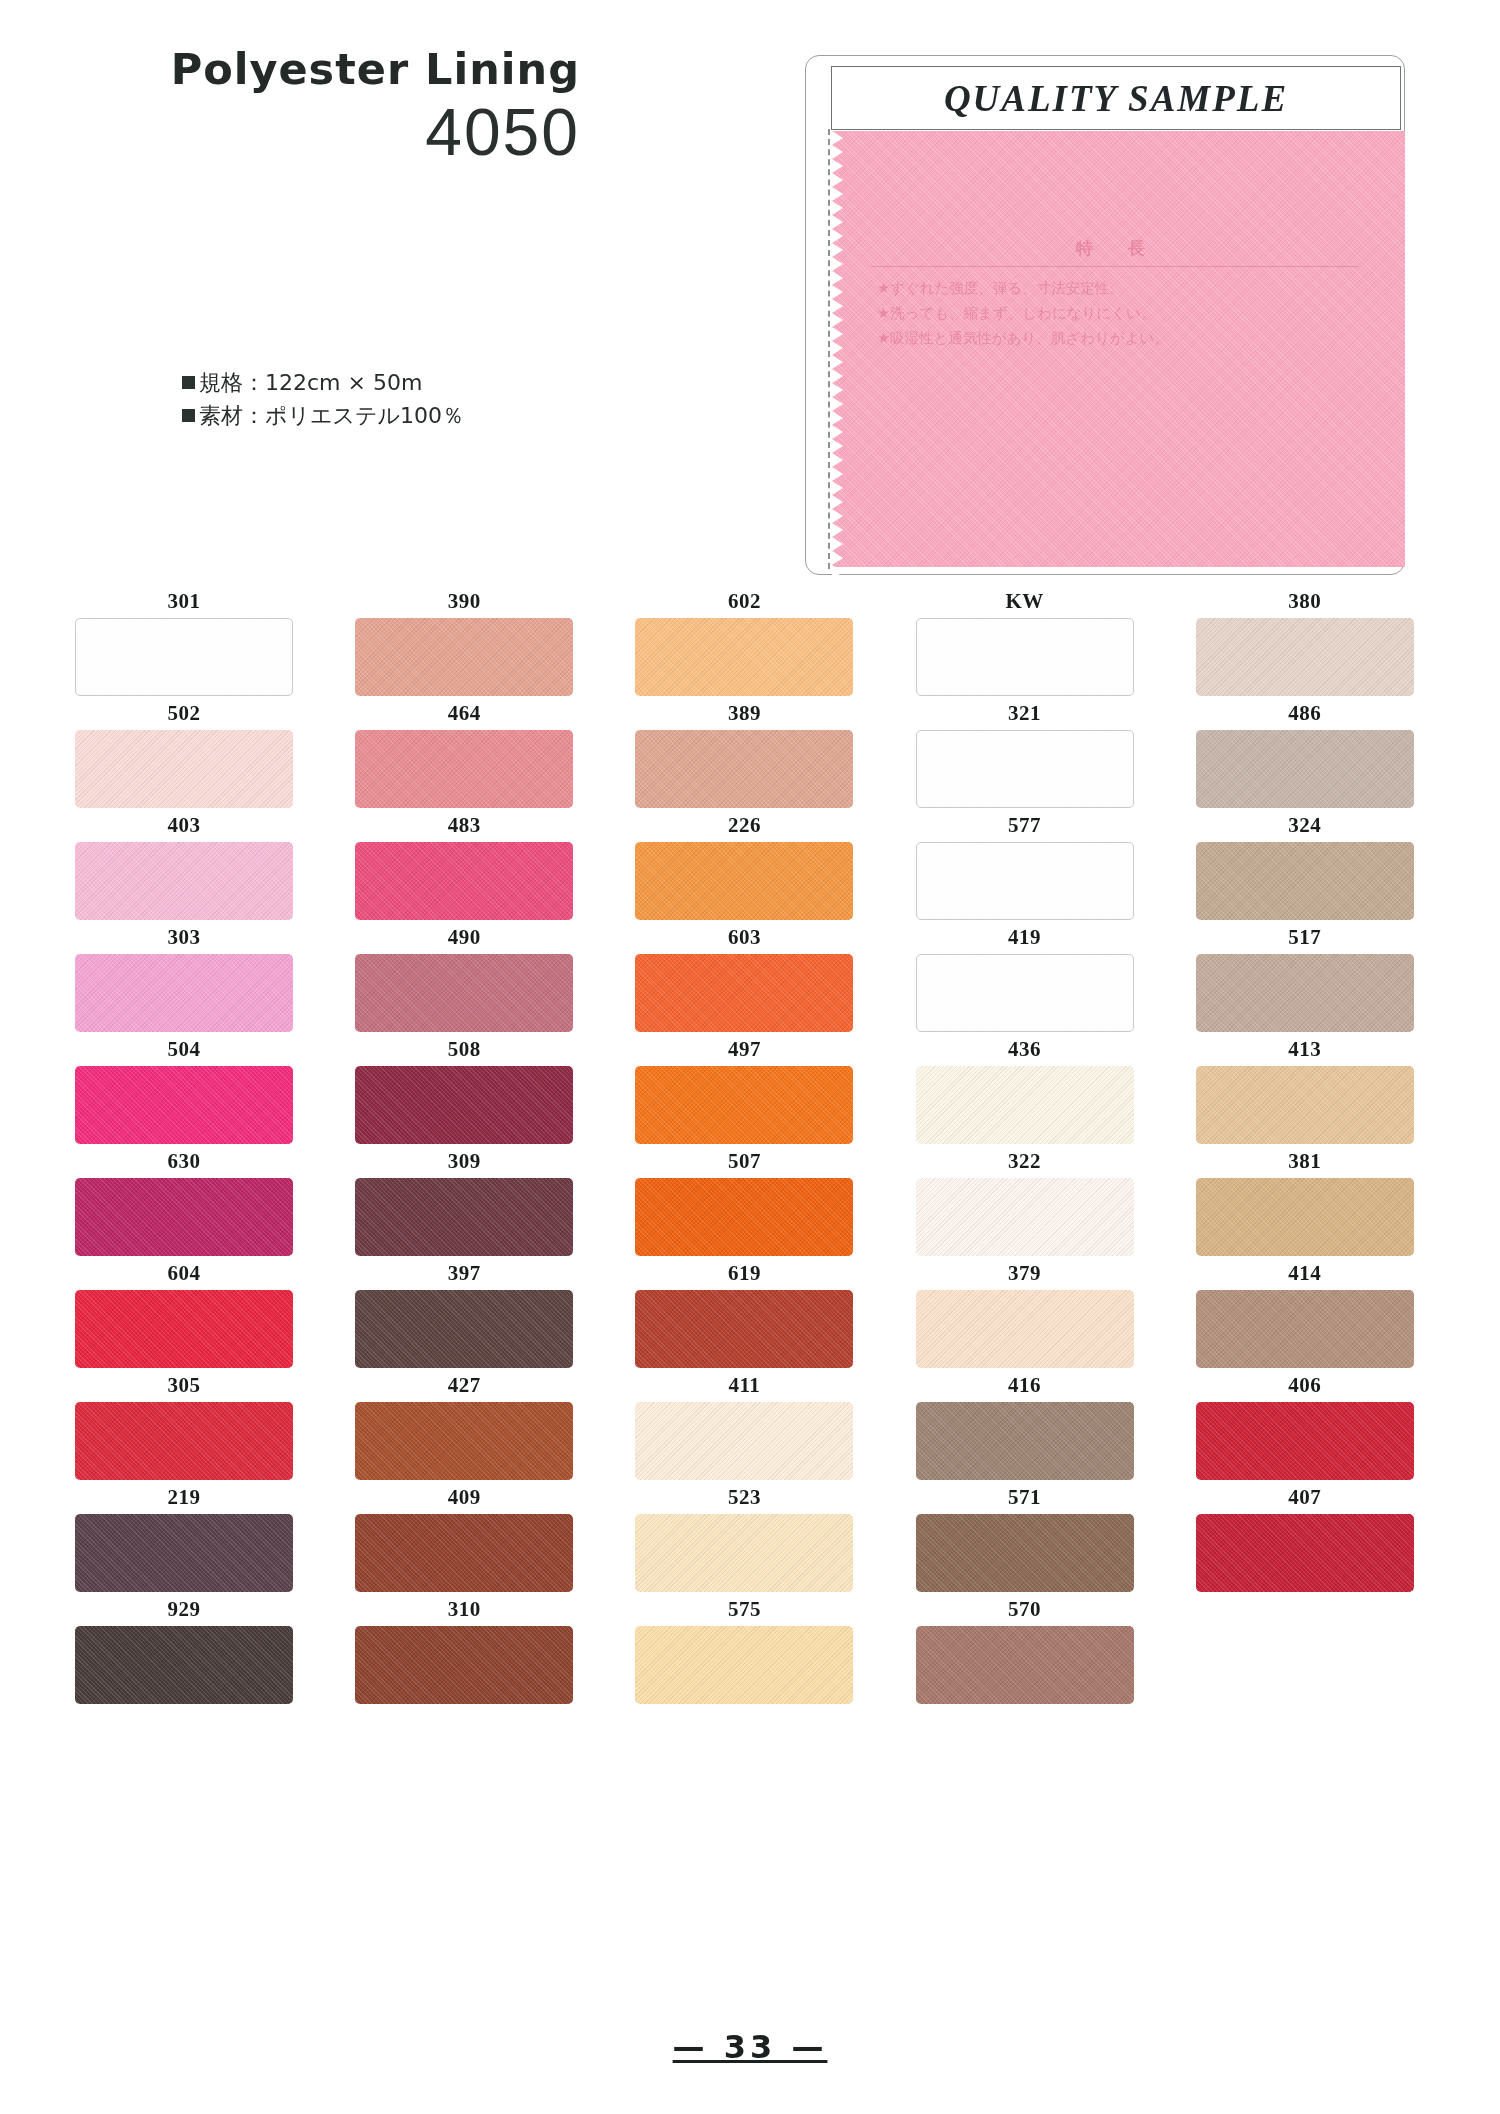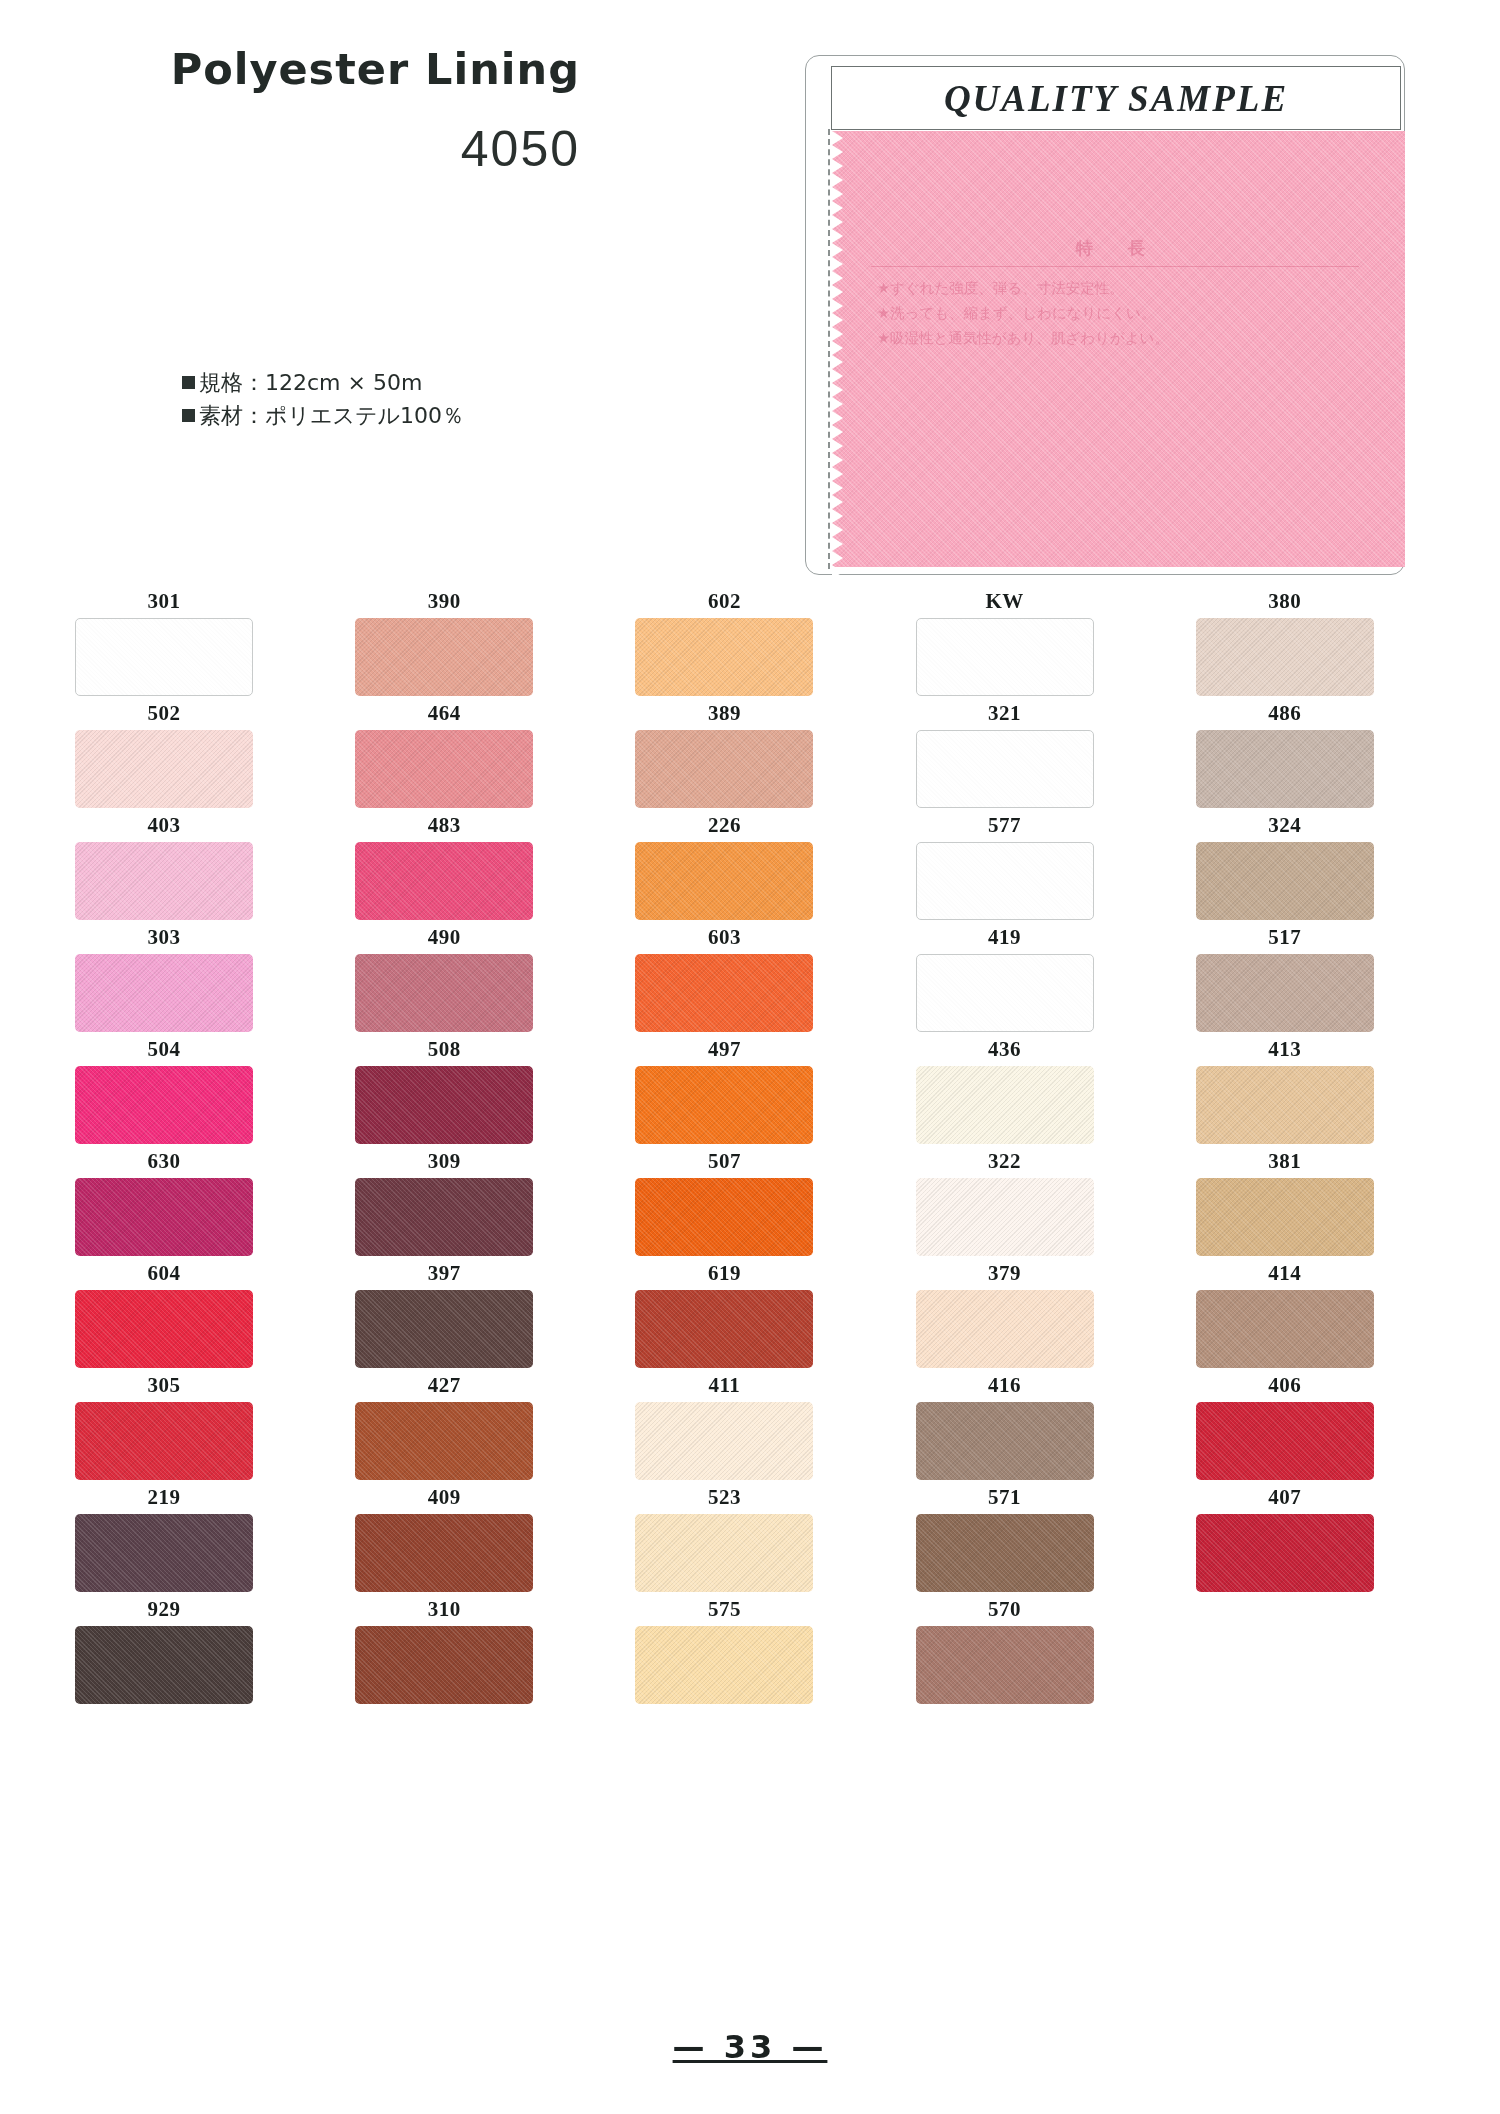--- a/index.html
+++ b/index.html
@@ -15,21 +15,21 @@
   
   #header{position:absolute;left:0;top:0;width:1500px;height:590px;}
 
   #title-block{position:absolute;left:100px;top:44px;width:480px;text-align:right;}
   #product-title{
     font-size:43px;font-weight:700;letter-spacing:1px;
     color:#232a28;white-space:nowrap;
     font-family:"DejaVu Sans",sans-serif;
   }
   #product-code{
-    margin-top:26px;font-size:50px;font-weight:300;
+    font-size:66px;font-weight:300;
     letter-spacing:2px;color:#2a302e;
     font-family:"Liberation Sans",sans-serif;
   }
 
   #spec-block{position:absolute;left:182px;top:366px;}
   .spec-line{
     font-size:22px;line-height:33px;color:#262d2b;white-space:nowrap;
     font-family:"DejaVu Sans",sans-serif;
     display:flex;align-items:center;
   }
@@ -108,21 +108,21 @@
 
   
   #grid{
     position:absolute;left:75px;top:584px;
     width:1355px;
     display:grid;
     grid-template-columns:repeat(5,1fr);
     column-gap:46px;
     row-gap:0px;
   }
-  .cell{width:178px;}
+  .cell{width:218px;}
   .swatch-label{
     height:34px;line-height:34px;text-align:center;
     font-family:"Liberation Serif",serif;
     font-weight:700;font-size:21px;color:#181d1c;
     letter-spacing:.5px;
   }
   .swatch{
     height:78px;border-radius:5px;position:relative;overflow:hidden;
     box-sizing:border-box;
   }

